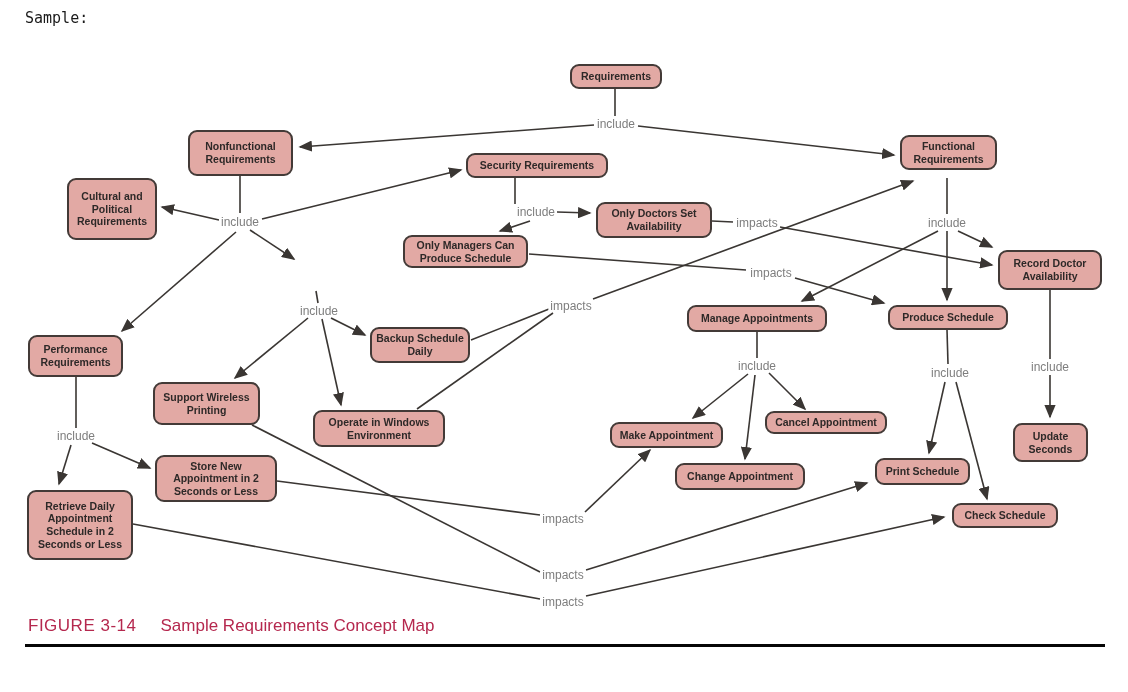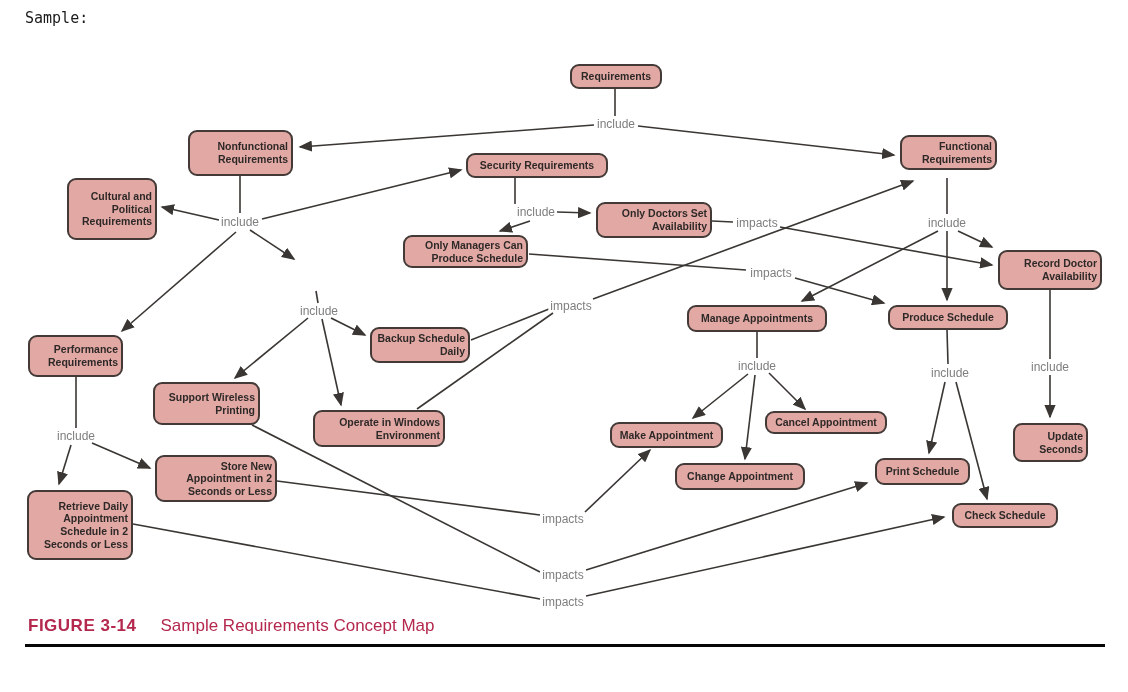--- a/index.html
+++ b/index.html
@@ -2,26 +2,26 @@
 <html><head>
 <meta charset="utf-8">
 <style>
   html,body{margin:0;padding:0;background:#fff;}
   #stage{position:relative;width:1128px;height:692px;background:#ffffff;overflow:hidden;
          font-family:"Liberation Sans",sans-serif;}
   #sample-label{position:absolute;left:25px;top:9px;font-family:"DejaVu Sans Mono",monospace;
          font-size:15px;color:#1a1a1a;}
   #edge-svg{position:absolute;left:0;top:0;width:1128px;height:692px;}
   .node{position:absolute;box-sizing:border-box;background:#e2a9a4;border:2px solid #433a37;
-        border-radius:9px;display:flex;align-items:center;justify-content:center;text-align:right;
+        border-radius:9px;display:flex;align-items:center;justify-content:center;text-align:center;
         font-weight:bold;font-size:10.5px;line-height:1.2;color:#2e2928;padding:1px 3px;}
   .edge-label{position:absolute;transform:translate(-50%,-50%);font-size:12px;color:#7e7e7e;
         background:#ffffff;padding:0 2px;white-space:nowrap;line-height:1;}
   #figure-caption{position:absolute;left:28px;top:616px;color:#b5284e;font-size:17px;white-space:nowrap;}
-  #figure-caption .fig-num{font-weight:bold;letter-spacing:0.5px;}
+  #figure-caption .fig-num{font-weight:normal;letter-spacing:0.5px;}
   #figure-caption .fig-title{margin-left:24px;font-weight:normal;}
   #bottom-rule{position:absolute;left:25px;top:644px;width:1080px;height:3px;background:#060606;}
 </style>
 </head>
 <body>
 
 <div id="stage">
 
   <div id="sample-label">Sample:</div>
 

